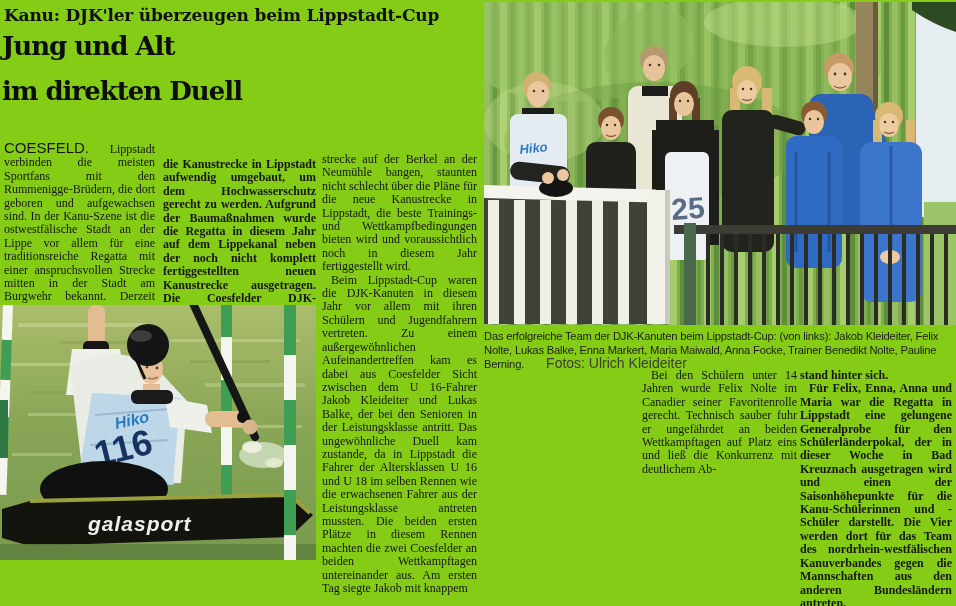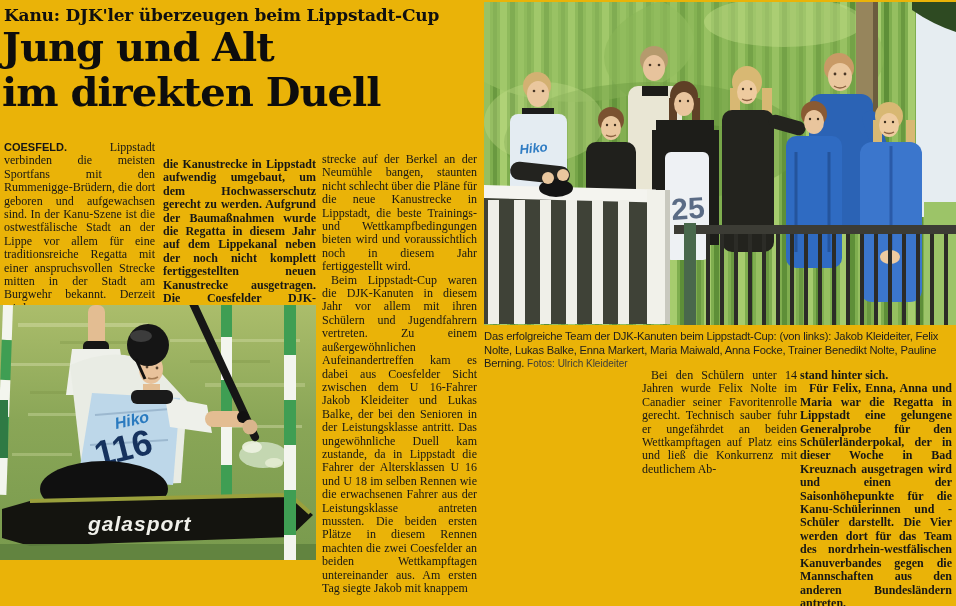--- a/index.html
+++ b/index.html
@@ -1,31 +1,31 @@
 <!DOCTYPE html>
 <html lang="de"><head>
 <meta charset="utf-8">
 <style>
   html,body{margin:0;padding:0;background:#ffffff;}
-  .page{position:relative;width:956px;height:606px;background:#eab308;overflow:hidden;
+  .page{position:relative;width:956px;height:606px;background:#84cc16;overflow:hidden;
         font-family:"Liberation Serif",serif;color:#141414;}
   .kicker{position:absolute;left:4px;top:5px;font-family:"DejaVu Serif",serif;
           font-weight:bold;font-size:17px;letter-spacing:-0.2px;color:#101010;}
   .headline{position:absolute;left:2px;top:24px;font-family:"DejaVu Serif",serif;
-            font-weight:bold;font-size:40px;line-height:45px;letter-spacing:-1px;color:#0d0d0d;
+            font-weight:bold;font-size:26px;line-height:45px;letter-spacing:-1px;color:#0d0d0d;
             white-space:pre-line;}
   .col{position:absolute;font-size:12px;line-height:13.4px;text-align:justify;
        hyphens:auto;-webkit-hyphens:auto;color:#161616;}
   .col p{margin:0;}
   .col p.ind{text-indent:9px;}
-  .lead{font-family:"Liberation Sans",sans-serif;font-weight:bold;font-size:11px;letter-spacing:0;}
+  .lead{font-family:"Liberation Sans",sans-serif;font-weight:normal;font-size:15px;letter-spacing:0;}
   .photo{position:absolute;overflow:hidden;background:#7fae4f;}
   .caption{position:absolute;font-family:"Liberation Sans",sans-serif;font-size:11.2px;
            line-height:13.5px;letter-spacing:-0.2px;color:#1d1d1d;text-align:left;}
-  .credit{font-size:10px;color:#3c3c3c;letter-spacing:0;margin-left:3px;}
+  .credit{font-size:14px;color:#3c3c3c;letter-spacing:0;margin-left:22px;}
   svg text{user-select:none;}
 </style>
 </head>
 <body>
 
 <div class="page">
 
   <div class="kicker">Kanu: DJK'ler überzeugen beim Lippstadt-Cup</div>
   <h1 class="headline" style="margin:0;">Jung und Alt
 im direkten Duell</h1>

